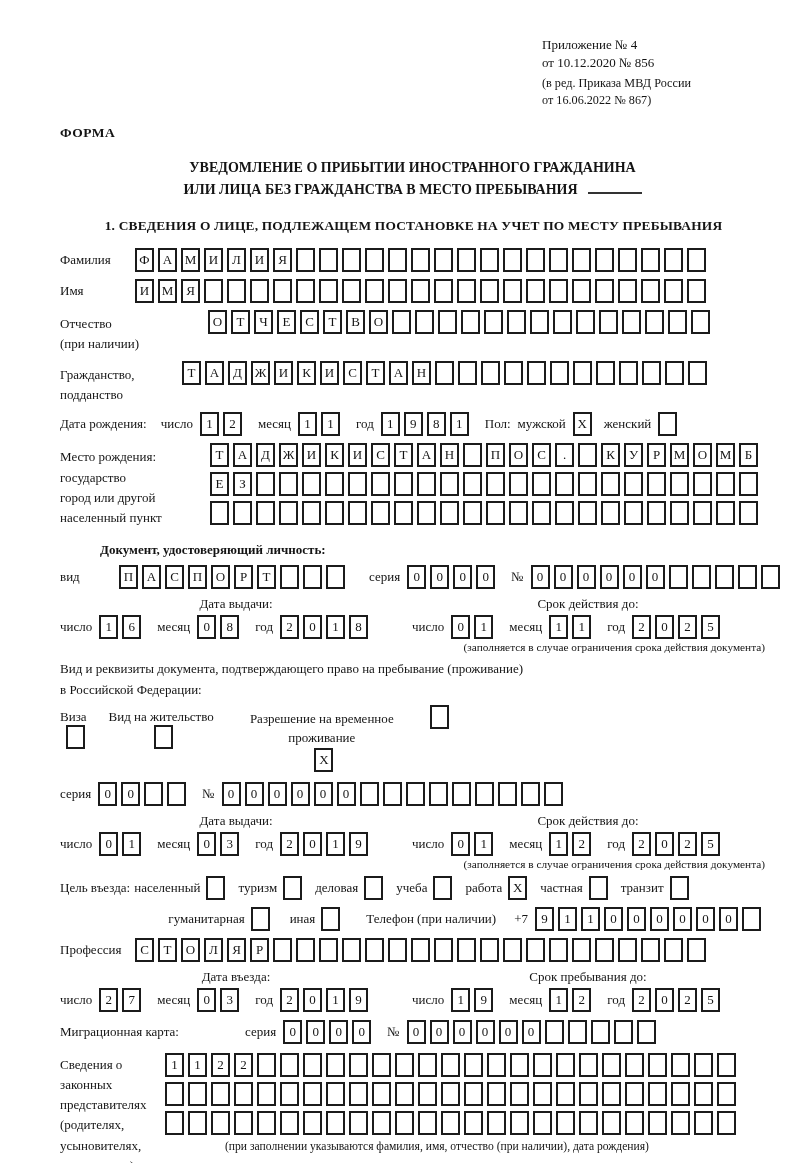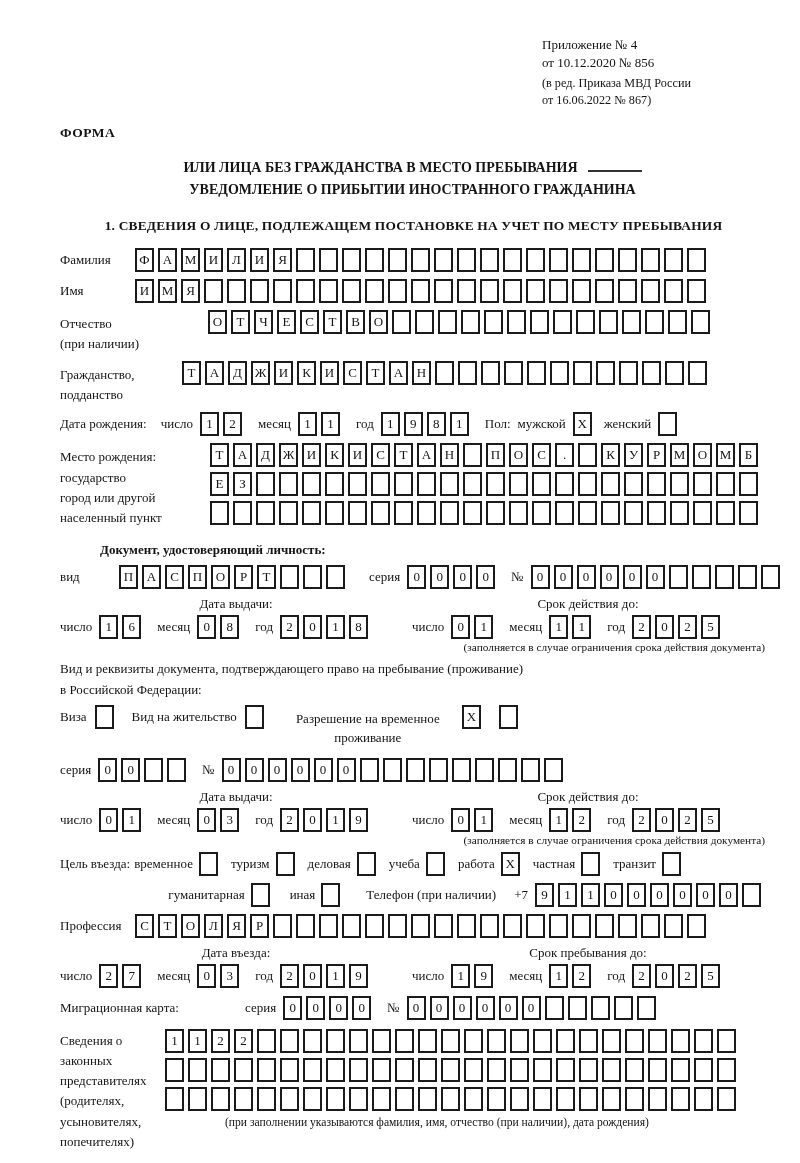--- a/index.html
+++ b/index.html
@@ -51,21 +51,21 @@
   .date-col { }
   .date-col.left { width: 352px; }
   .date-col.right { width: 352px; }
   .date-title { text-align: center; margin-bottom: 3px; }
   .date-row { display: flex; }
   .footnote-right { text-align: right; font-size: 11.3px; margin: 0 0 6px 0; }
 
   .intro { line-height: 1.6; margin-bottom: 4px; }
 
   .opts { display: flex; align-items: flex-start; margin-bottom: 10px; }
-  .opt { display: flex; align-items: flex-start; margin-right: 14px; }
+  .opt { display: flex; align-items: center; margin-right: 14px; flex-direction: column; }
   .opt .txt { padding-top: 4px; margin-right: 8px; }
   .opt .txt.ctr { text-align: center; line-height: 1.5; }
   .opt .txt.w170 { width: 172px; }
   .opt .txt.w180 { width: 178px; }
 
   .purpose-opt { display: flex; align-items: flex-start; margin-right: 9px; }
   .purpose-opt .txt { padding-top: 4px; margin-right: 6px; }
 
   .indent65 { margin-left: 65px; justify-content: flex-end; }
   .foot-center { font-size: 11.6px; margin: 2px 0 0 165px; }
@@ -79,22 +79,22 @@
     <div>Приложение № 4</div>
     <div>от 10.12.2020 № 856</div>
     <div class="sub">
       <div>(в ред. Приказа МВД России</div>
       <div>от 16.06.2022 № 867)</div>
     </div>
   </div>
   <div class="forma">ФОРМА</div>
 
   <div class="title">
+    <div>УВЕДОМЛЕНИЕ О ПРИБЫТИИ ИНОСТРАННОГО ГРАЖДАНИНА</div>
     <div><span>ИЛИ ЛИЦА БЕЗ ГРАЖДАНСТВА В МЕСТО ПРЕБЫВАНИЯ</span><span class="blank-line"></span></div>
-    <div>УВЕДОМЛЕНИЕ О ПРИБЫТИИ ИНОСТРАННОГО ГРАЖДАНИНА</div>
   </div>
 
   <div class="sec-heading">1. СВЕДЕНИЯ О ЛИЦЕ, ПОДЛЕЖАЩЕМ ПОСТАНОВКЕ НА УЧЕТ ПО МЕСТУ ПРЕБЫВАНИЯ</div>
 
   <div class="row">
     <div class="flabel w75">Фамилия</div>
     <span class="cells">
         <span class="cell">Ф</span>
         <span class="cell">А</span>
         <span class="cell">М</span>
@@ -514,21 +514,21 @@
             <span class="cell">5</span>
           </span>
       </div>
     </div>
   </div>
   <div class="footnote-right">(заполняется в случае ограничения срока действия документа)</div>
 
   <div class="inline-row">
     <span class="dlbl" style="margin-right:4px">Цель въезда:</span>
     <span class="purpose-opt">
-        <span class="txt">временное</span>
+        <span class="txt">населенный</span>
         <span class="cell"></span>
       </span>
     <span class="purpose-opt">
         <span class="txt">туризм</span>
         <span class="cell"></span>
       </span>
     <span class="purpose-opt">
         <span class="txt">деловая</span>
         <span class="cell"></span>
       </span>

